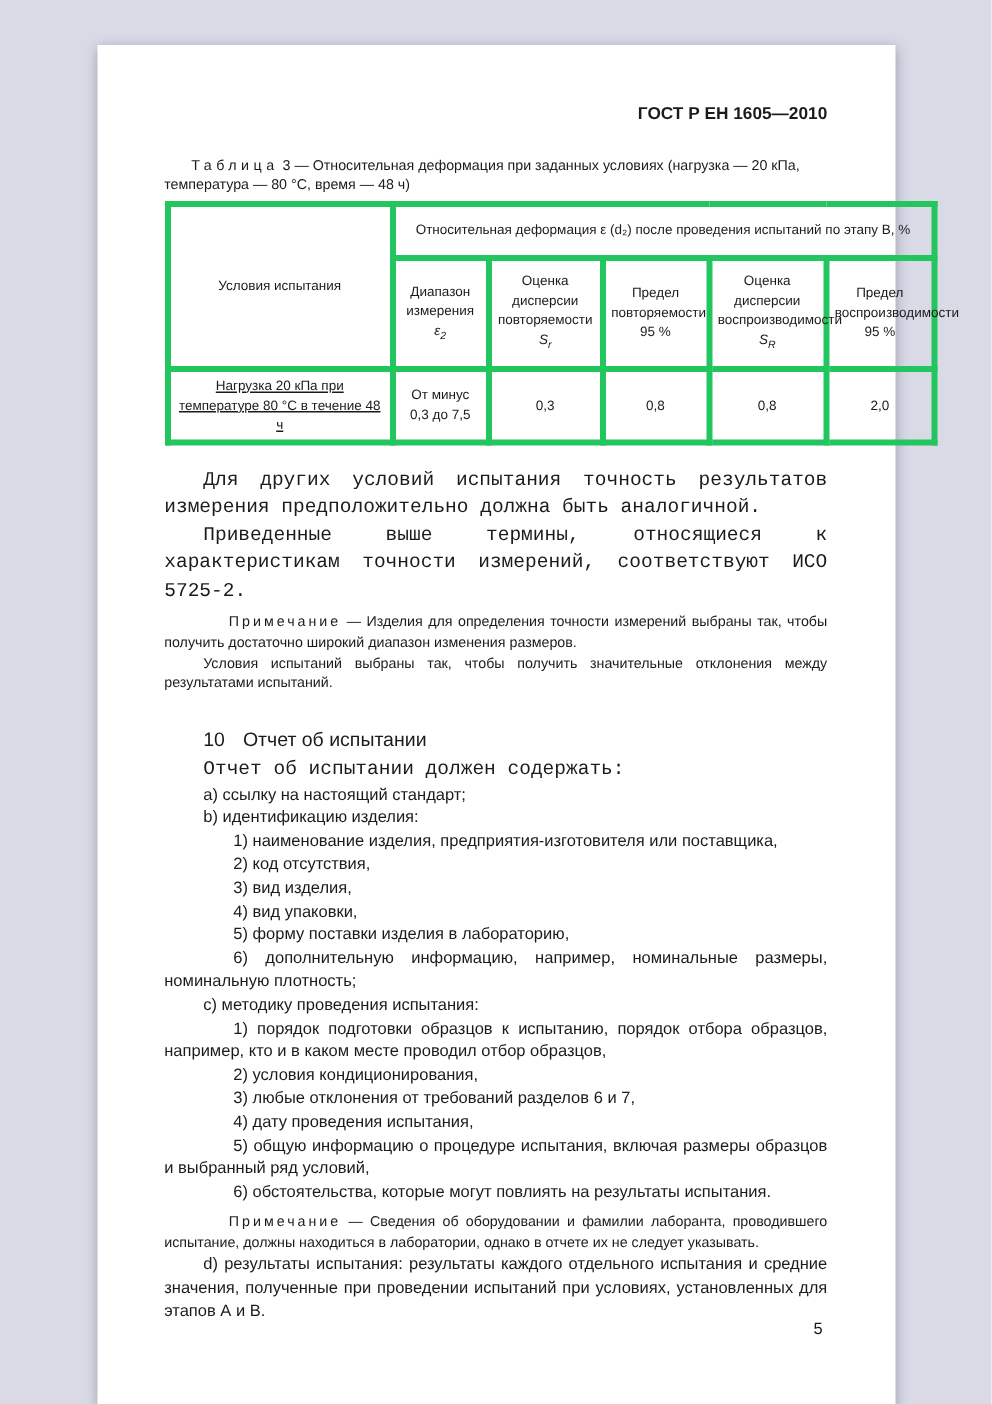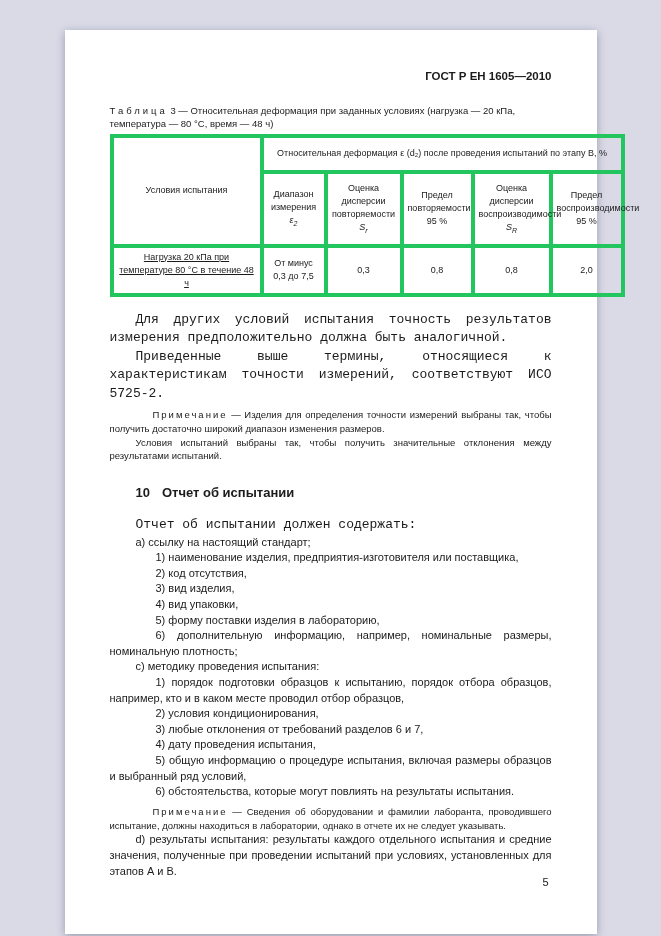--- a/index.html
+++ b/index.html
@@ -25,21 +25,21 @@
     font-size:11.5px;
     margin-bottom:22px;
   }
   
   .table-caption {
     font-size:9.5px;
     line-height:1.4;
     margin-bottom:3px;
     text-align:left;
   }
-  .sp-label { letter-spacing:3px; }
+  .sp-label { letter-spacing:3px;margin-left:18px; }
   .sp-note  { letter-spacing:2px;padding-left:17px; }
   
   table.data-table {
     border-collapse:collapse;
     width:100%;
     font-size:9px;
     line-height:1.45;
     table-layout:fixed;
   }
   table.data-table td {
@@ -73,22 +73,22 @@
     font-size:9.5px;
     line-height:1.45;
     text-align:justify;
     margin:0;
     text-indent:26px;
   }
   .mt-lg { margin-top:14px; }
   .mt-sm { margin-top:5px; }
   .section-heading {
     font-size:13px;
-    font-weight:bold;
-    margin:22px 0 16px 26px;
+    font-weight:normal;
+    margin:22px 0 4px 26px;
   }
   .hgap { display:inline-block; width:12px; }
   .li { font-size:11px; line-height:1.42; text-align:justify; margin:0; }
   .li-a { text-indent:26px; }
   .li-n { text-indent:46px; }
   .page-number {
     position:absolute;
     right:48px;
     bottom:46px;
     font-size:11px;
@@ -164,20 +164,21 @@
   <p class="note-text">Условия испытаний выбраны так, чтобы получить значительные отклонения между результатами испытаний.</p>
 
   <h2 class="section-heading">
     <span>10</span><span class="hgap"></span><span>Отчет об испытании</span>
   </h2>
 
   <p class="body-text">Отчет об испытании должен содержать:</p>
 
   <p class="li li-a"><span>а)</span> <span>ссылку на настоящий стандарт;</span></p>
 
+  <p class="li li-a"><span>b)</span> <span>идентификацию изделия:</span></p>
   <p class="li li-n"><span>1)</span> <span>наименование изделия, предприятия-изготовителя или поставщика,</span></p>
   <p class="li li-n"><span>2)</span> <span>код отсутствия,</span></p>
   <p class="li li-n"><span>3)</span> <span>вид изделия,</span></p>
   <p class="li li-n"><span>4)</span> <span>вид упаковки,</span></p>
   <p class="li li-n"><span>5)</span> <span>форму поставки изделия в лабораторию,</span></p>
   <p class="li li-n"><span>6)</span> <span>дополнительную информацию, например, номинальные размеры, номинальную плотность;</span></p>
 
   <p class="li li-a"><span>с)</span> <span>методику проведения испытания:</span></p>
   <p class="li li-n"><span>1)</span> <span>порядок подготовки образцов к испытанию, порядок отбора образцов, например, кто и в каком месте проводил отбор образцов,</span></p>
   <p class="li li-n"><span>2)</span> <span>условия кондиционирования,</span></p>

